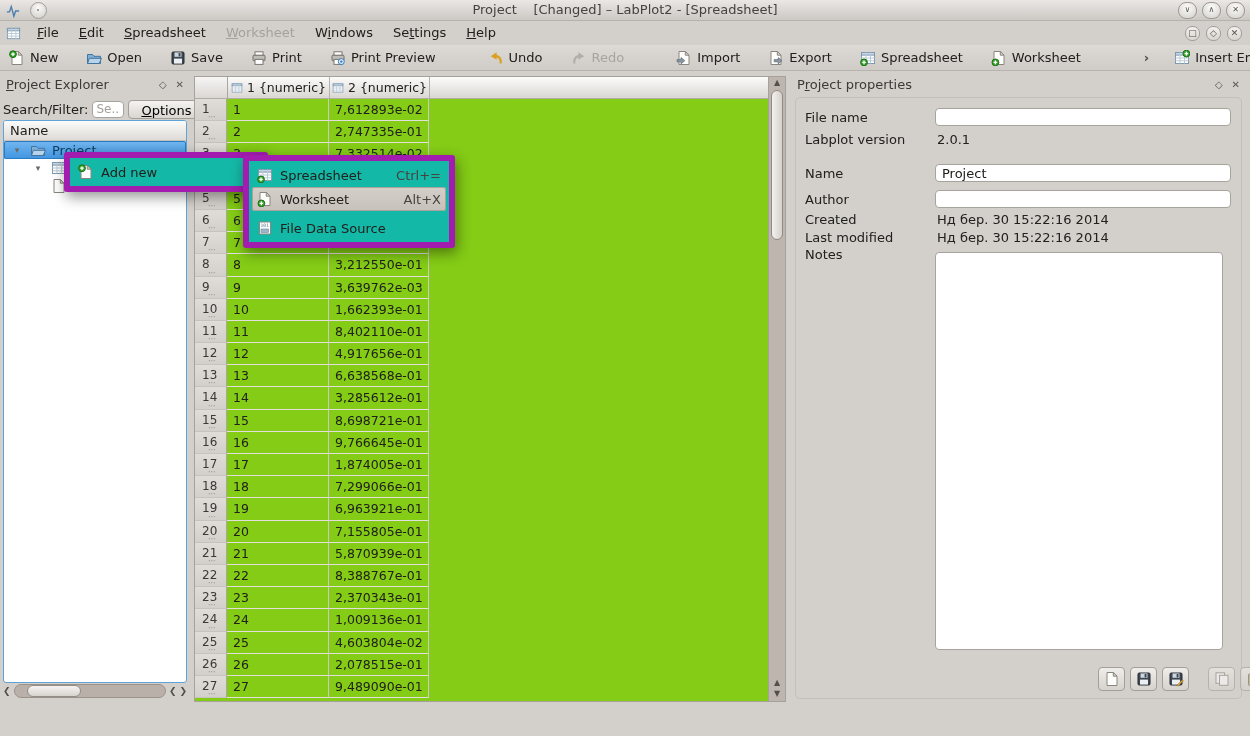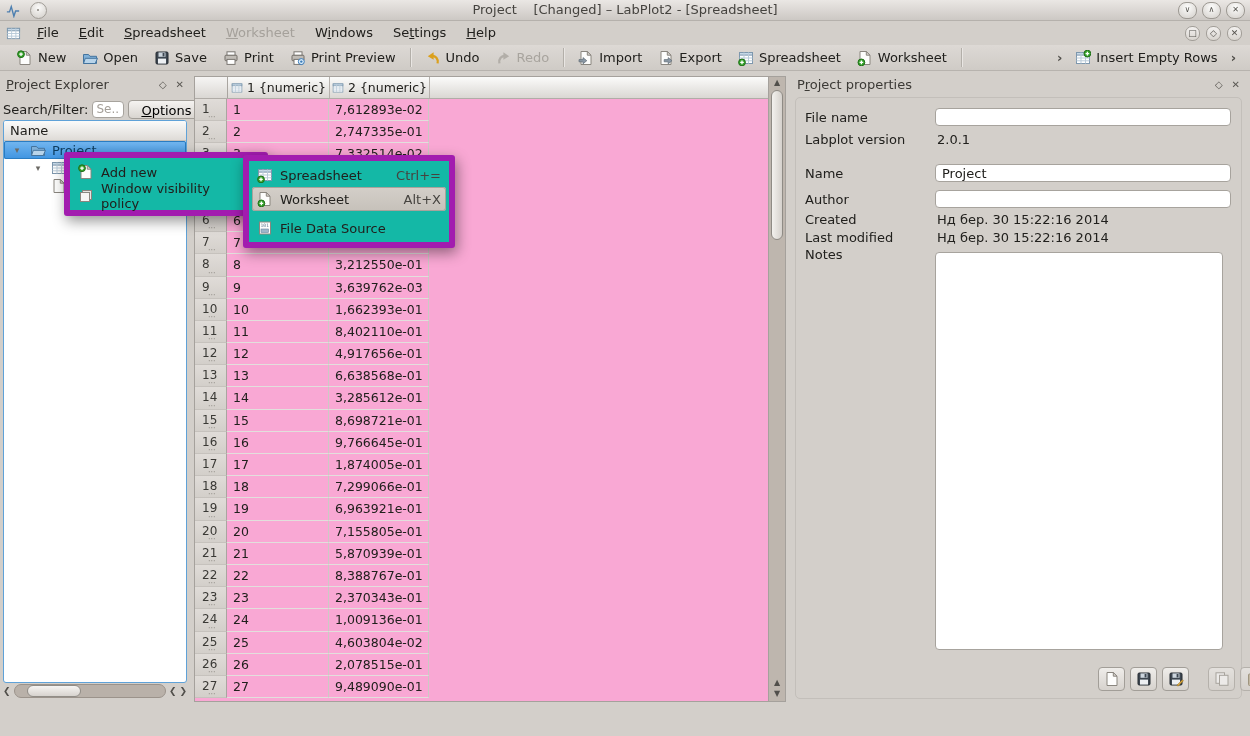--- a/index.html
+++ b/index.html
@@ -14,21 +14,21 @@
   .circbtn::after{content:"";position:absolute;left:6px;top:6px;width:2px;height:2px;background:#8b8781;border-radius:50%}
   .wbtns{position:absolute;right:5px;top:2px;display:flex;gap:5px}
   .wb{width:17px;height:15px;border-radius:8px;background:radial-gradient(circle at 50% 30%,#fdfdfc,#d2cec9);border:1px solid #9d9993;font-size:8px;line-height:14px;text-align:center;color:#55534e}
   
   .menubar{position:absolute;left:0;top:21px;width:100%;height:24px;display:flex;align-items:center;padding-left:6px;box-sizing:border-box}
   .mitem{padding:0 10px;line-height:24px}
   .mdis{color:#a5a19b}
   .mdibtns{margin-left:auto;display:flex;gap:6px;align-items:center;padding-right:8px}
   .mdib{width:13px;height:13px;font-size:9px;line-height:12px;text-align:center;color:#55534e;background:linear-gradient(#f3f1ef,#d8d4cf);border:1px solid #a29e98;border-radius:7px}
   
-  .toolbar{position:absolute;left:0;top:45px;width:100%;height:26px;display:flex;align-items:center;gap:2px;padding:0 10px;box-sizing:border-box;background:linear-gradient(#ddd9d5,#cfcbc6);border-bottom:1px solid #b7b3ae}
+  .toolbar{position:absolute;left:0;top:45px;width:100%;height:26px;display:flex;align-items:center;gap:14px;padding:0 2px;box-sizing:border-box;background:linear-gradient(#ddd9d5,#cfcbc6);border-bottom:1px solid #b7b3ae}
   .tbtn{display:flex;align-items:center;gap:5px;padding:2px 7px;border-radius:3px;white-space:nowrap}
   .tdis{color:#a8a49e}
   .tsep{width:1px;height:19px;background:#b3afa9;box-shadow:1px 0 0 #e9e6e3;margin:0 5px}
   .tsp{flex:1}
   .tchev{color:#4f4d49;font-size:13px;padding:0 4px;font-weight:bold}
   
   .dockL{position:absolute;left:0;top:75px;width:190px;height:629px}
   .dhead{position:relative;height:20px;padding-left:6px;line-height:20px;color:#3c3a36}
   .dhbtns{position:absolute;right:6px;top:3px;display:flex;gap:9px}
   .dhb{font-size:10px;color:#5a5853;line-height:14px}
@@ -41,21 +41,21 @@
   .trow{height:18px;display:flex;align-items:center}
   .trow.sel{background:linear-gradient(#74b7f0,#3f94e1);box-shadow:inset 0 0 0 1px #2a7cc2;border-radius:2px;color:#0e3e61}
   .texp{width:10px;font-size:9px;color:#6c6a65;text-align:center;flex:none}
   .trow .icon{margin-left:8px}
   .tlabel{margin-left:6px}
   .hscroll{position:absolute;left:3px;top:609px;width:184px;height:14px;display:flex;align-items:center;gap:3px}
   .sarr{font-size:9px;color:#514f4b;line-height:12px}
   .htrack{flex:1;height:12px;background:#b9b1a9;border:1px solid #9b938b;border-radius:7px;position:relative}
   .hthumb{position:absolute;left:12px;top:0;width:52px;height:10px;background:linear-gradient(#f6f4f2,#d7d3ce);border:1px solid #918d87;border-radius:6px}
   
-  .sheet{position:absolute;left:194px;top:76px;width:592px;height:626px;background:#f9a8d4;border:1px solid #a5a19c;box-sizing:border-box}
+  .sheet{position:absolute;left:194px;top:76px;width:592px;height:626px;background:#84cc16;border:1px solid #a5a19c;box-sizing:border-box}
   .shead{display:flex;height:21px;border-bottom:1px solid #b0aca7}
   .corner{width:32px;flex:none;background:linear-gradient(#f6f5f4,#dad7d3);border-right:1px solid #a9a5a0}
   .chead{display:flex;align-items:center;justify-content:center;gap:4px;background:linear-gradient(#fbfbfa,#dad7d3);border-right:1px solid #b5b1ac;font-size:12.5px;flex:none;box-sizing:border-box}
   .chfill{flex:1;background:linear-gradient(#fbfbfa,#dad7d3)}
   .srw{display:flex;height:22.19px;box-sizing:border-box}
   .rh{width:32px;flex:none;box-sizing:border-box;background:linear-gradient(#e0dcd8,#d3cfca);border-right:1px solid #a9a5a0;border-bottom:1px solid #c6c2bd;font-size:12px;color:#3a3935;padding:3px 0 0 7px;position:relative}
   .rh::after{content:"···";position:absolute;left:13px;bottom:-2px;font-size:8px;color:#97938d}
   .cl{box-sizing:border-box;border-right:1px solid #ccc9c4;border-bottom:1px solid #e2dfdc;padding:3px 0 0 6px;font-size:12.5px;flex:none;overflow:hidden;white-space:nowrap}
   .w1{width:102px}.w2{width:100px}
   .vscroll{position:absolute;right:0;top:0;bottom:0;width:16px;background:#beb6ae;border-left:1px solid #a5a19c;display:flex;flex-direction:column;align-items:center}
@@ -573,30 +573,20 @@
           <svg width="16" height="16" viewBox="0 0 16 16">
             <path d="M3 1.5h6.3L13 5.2V14.5H3z" fill="#fdfdfc" stroke="#8a867f"></path>
             <path d="M9.3 1.5L13 5.2H9.3z" fill="#d9d6d1" stroke="#8a867f"></path>
             <circle cx="4" cy="4.2" r="3.4" fill="#37a42c" stroke="#1e6e17"></circle>
             <path d="M4 2.4000000000000004v3.6M2.2 4.2h3.6" stroke="#fff" stroke-width="1.3" fill="none"></path>
           </svg>
         </span>
         <span>Add new</span>
         <span class="marr">›</span>
       </div>
-      <div class="mi">
-        <span class="icon">
-          <svg width="16" height="16" viewBox="0 0 16 16">
-            <rect x="4.5" y="2.5" width="9" height="9" fill="#e8e5e1" stroke="#8a867f"></rect>
-            <rect x="2.5" y="4.5" width="9" height="9" fill="#f7f6f4" stroke="#8a867f"></rect>
-          </svg>
-        </span>
-        <span>Window visibility policy</span>
-        <span class="marr">›</span>
-      </div>
     </div>
   <div class="menu" id="menu2">
       <div class="mi">
         <span class="icon">
           <svg width="16" height="16" viewBox="0 0 16 16">
             <rect x="1.5" y="2.5" width="13" height="11" fill="#fff" stroke="#7d97ad"></rect>
             <rect x="1.5" y="2.5" width="13" height="2.6" fill="#c7d9e8" stroke="#7d97ad"></rect>
             <path d="M1.5 8h13M1.5 10.8h13M6 2.5v11M10.5 2.5v11" stroke="#b9cbd9" fill="none"></path>
             <circle cx="4" cy="12.4" r="3.4" fill="#37a42c" stroke="#1e6e17"></circle>
             <path d="M4 10.6v3.6M2.2 12.4h3.6" stroke="#fff" stroke-width="1.3" fill="none"></path>

